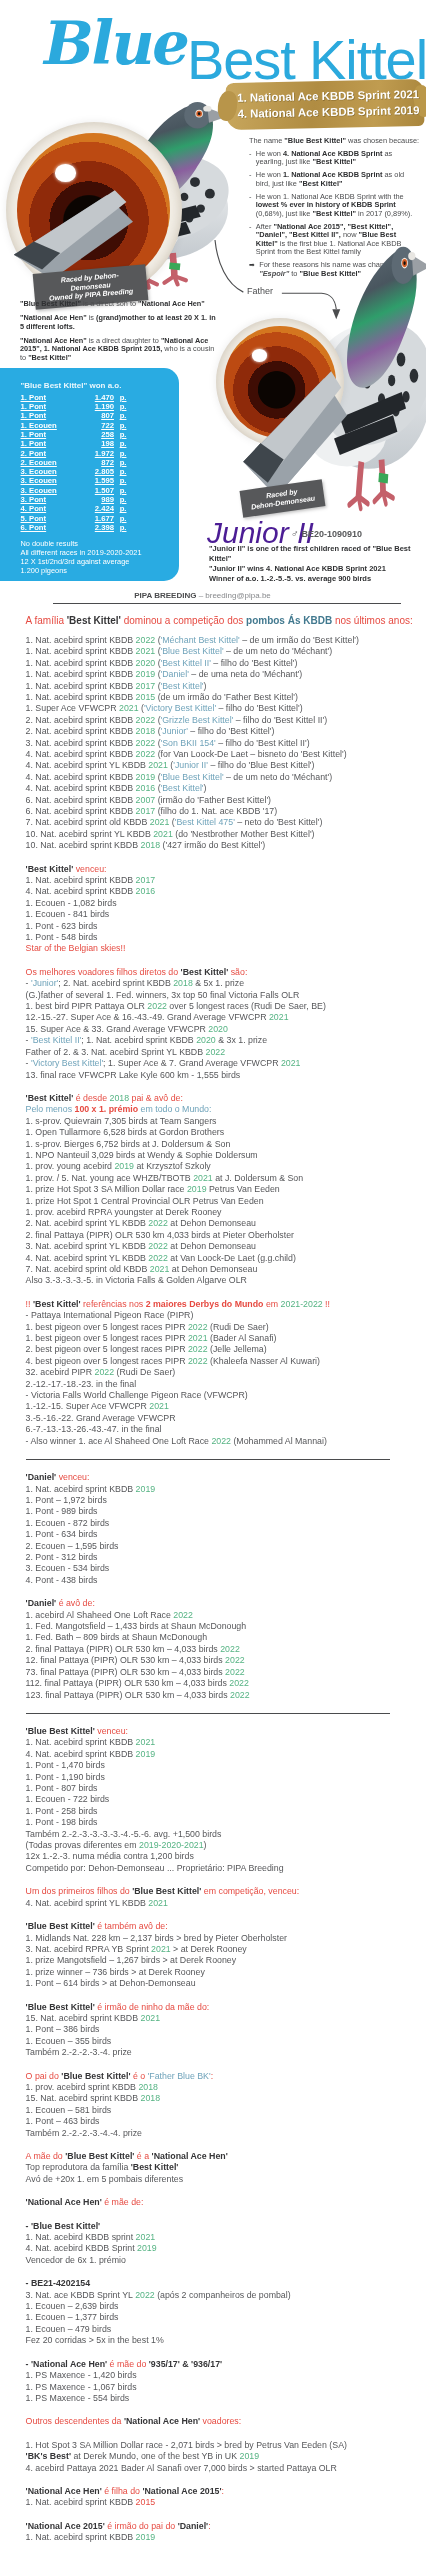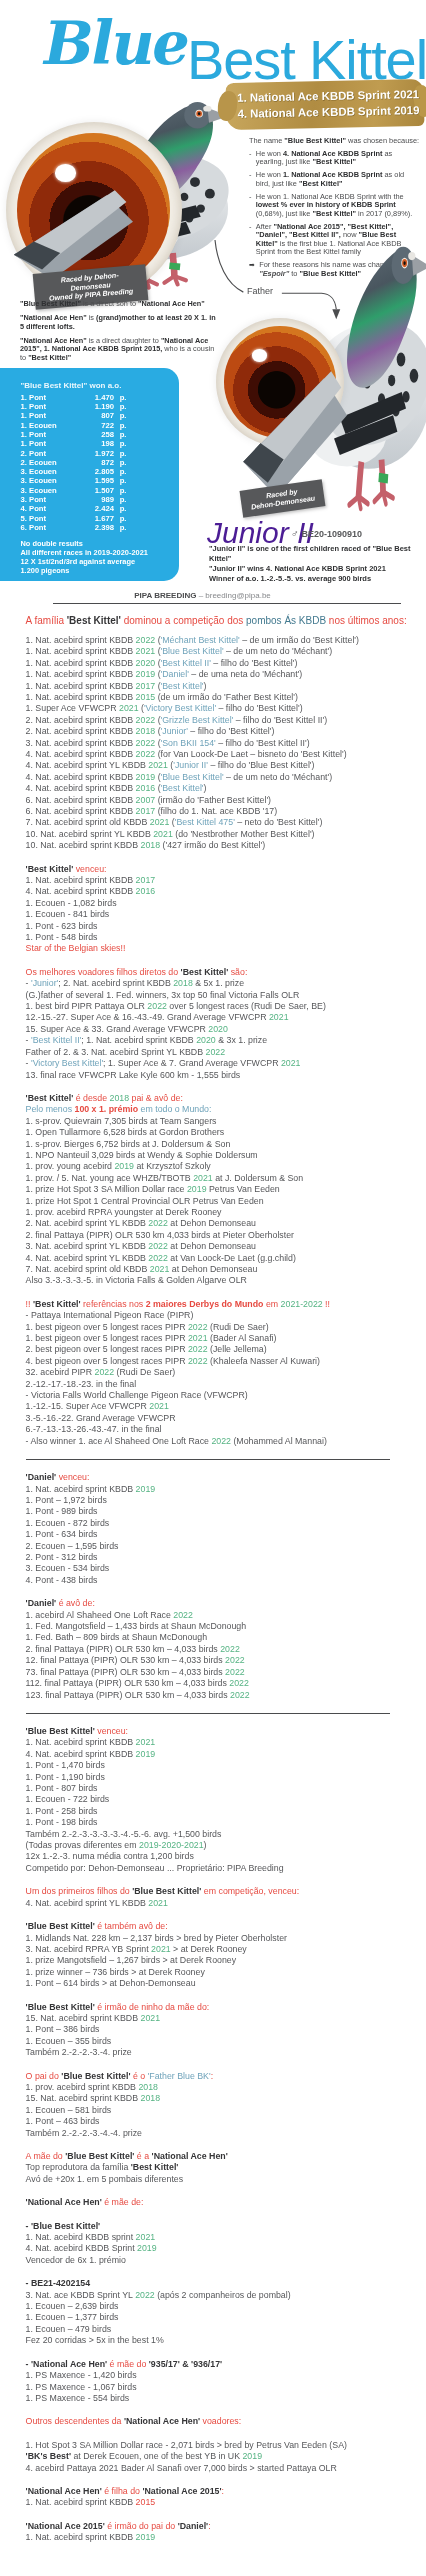--- a/index.html
+++ b/index.html
@@ -64,25 +64,25 @@
   .s-ti{color:#4c4d4f;font-weight:bold;font-style:italic;}
 
   
   .claims{position:absolute;left:20px;top:292px;width:200px;font-size:7.3px;line-height:8.8px;}
   .claim{margin-bottom:5.1px;}
 
   
   .bluebox{position:absolute;left:0;top:360px;width:179px;height:213px;background:#29abe2;
      border-radius:0 15px 15px 0;color:#fff;box-sizing:border-box;padding:13px 10.2px 0 20.5px;}
   .bb-title{font-weight:bold;font-size:8px;margin-bottom:2.8px;color:#eaf7fd;}
-  .bb-row{display:flex;width:106px;font-weight:bold;font-size:7.7px;line-height:9.3px;}
+  .bb-row{display:flex;width:106px;font-weight:bold;font-size:7.7px;line-height:9.3px;text-decoration:underline;}
   .bb-row .lbl{flex:1;}
   .bb-row .val{min-width:28.5px;text-align:right;}
   .bb-row .unit{width:12.5px;text-align:right;}
-  .bb-foot{margin-top:6.3px;font-weight:bold;font-size:7.4px;line-height:9.3px;}
+  .bb-foot{margin-top:6.3px;font-weight:normal;font-size:7.4px;line-height:9.3px;}
 
   
   .father-label{position:absolute;left:247px;top:278px;font-size:9px;color:#4c4d4f;}
   .father-arrow{position:absolute;left:209px;top:232px;width:148px;height:85px;}
 
   
   .junior-title{position:absolute;left:207px;top:508px;font-style:italic;font-size:30px;
      color:#4c1d95;letter-spacing:0px;}
   .junior-lines{position:absolute;left:209px;top:536px;width:213px;font-size:7.5px;line-height:10px;}
 
@@ -98,21 +98,21 @@
   .sec{margin-top:12px;}
   .sec.big{margin-top:11.4px;}
   .line{font-size:8.8px;line-height:11.4px;white-space:nowrap;}
   .sec.big .head{font-size:10px;margin-bottom:8px;}
   .s-d{color:#56575a;}
   .s-k{color:#353537;font-weight:bold;}
   .s-r{color:#e64a41;text-align:right;}
   .s-rb{color:#e64a41;font-weight:bold;}
   .s-g{color:#55b383;}
   .s-b{color:#6fa3ba;}
-  .s-n{color:#42798f;font-weight:normal;text-align:right;}
+  .s-n{color:#42798f;font-weight:bold;text-align:right;}
 </style>
 </head>
 <body>
 
 <div class="page">
 
   <svg width="0" height="0" style="position:absolute">
     <defs>
       <linearGradient id="irid" x1="0" y1="0" x2="0.25" y2="1">
         <stop offset="0" stop-color="#5f6b75"></stop>
@@ -527,21 +527,21 @@
         <div class="line head"><span class="s-k">- 'National Ace Hen'</span><span class="s-r"> é mãe do </span><span class="s-k">'935/17' &amp; '936/17'</span></div>
         <div class="line"><span class="s-d">1. PS Maxence - 1,420 birds</span></div>
         <div class="line"><span class="s-d">1. PS Maxence - 1,067 birds</span></div>
         <div class="line"><span class="s-d">1. PS Maxence - 554 birds</span></div>
       </div>
       <div class="sec">
         <div class="line head"><span class="s-r">Outros descendentes da </span><span class="s-k">'National Ace Hen'</span><span class="s-r"> voadores:</span></div>
       </div>
       <div class="sec">
         <div class="line"><span class="s-d">1. Hot Spot 3 SA Million Dollar race - 2,071 birds &gt; bred by Petrus Van Eeden (SA)</span></div>
-        <div class="line"><span class="s-k">'BK's Best'</span><span class="s-d"> at Derek Ecouen, one of the best YB in UK </span><span class="s-g">2019</span></div>
+        <div class="line"><span class="s-k">'BK's Best'</span><span class="s-d"> at Derek Mundo, one of the best YB in UK </span><span class="s-g">2019</span></div>
         <div class="line"><span class="s-d">4. acebird Pattaya 2021 Bader Al Sanafi over 7,000 birds &gt; started Pattaya OLR</span></div>
       </div>
       <div class="sec">
         <div class="line head"><span class="s-k">'National Ace Hen'</span><span class="s-r"> é filha do </span><span class="s-k">'National Ace 2015'</span><span class="s-r">:</span></div>
         <div class="line"><span class="s-d">1. Nat. acebird sprint KBDB </span><span class="s-r">2015</span></div>
       </div>
       <div class="sec">
         <div class="line head"><span class="s-k">'National Ace 2015'</span><span class="s-r"> é irmão do pai do </span><span class="s-k">'Daniel'</span><span class="s-r">:</span></div>
         <div class="line"><span class="s-d">1. Nat. acebird sprint KBDB </span><span class="s-g">2019</span></div>
       </div>

